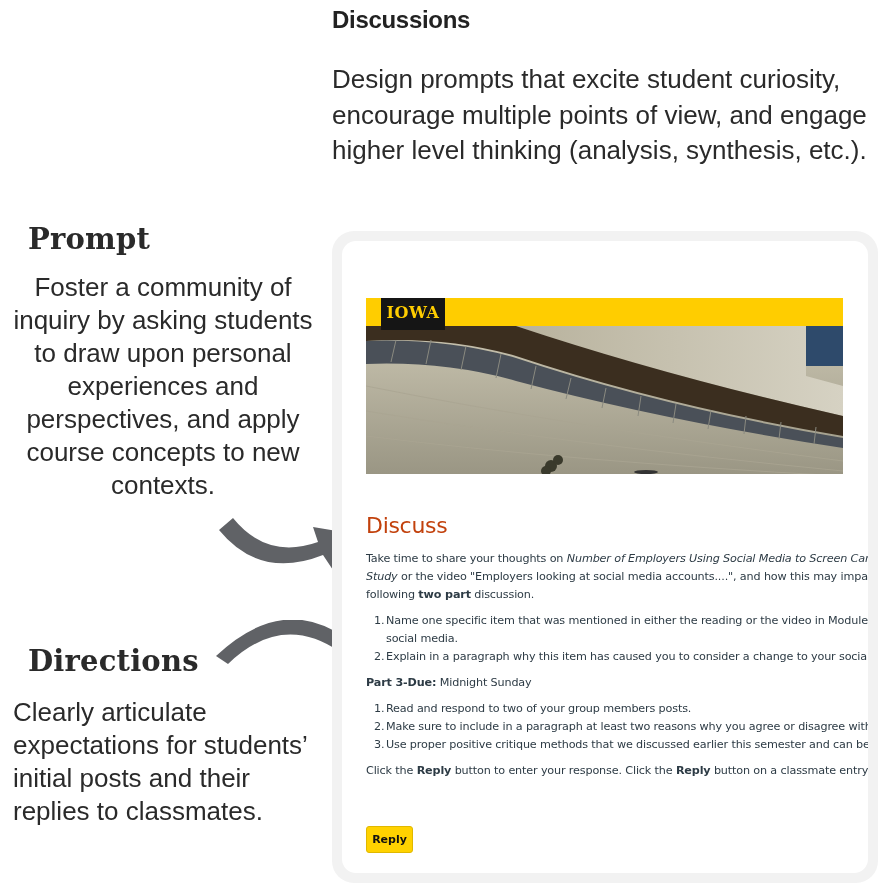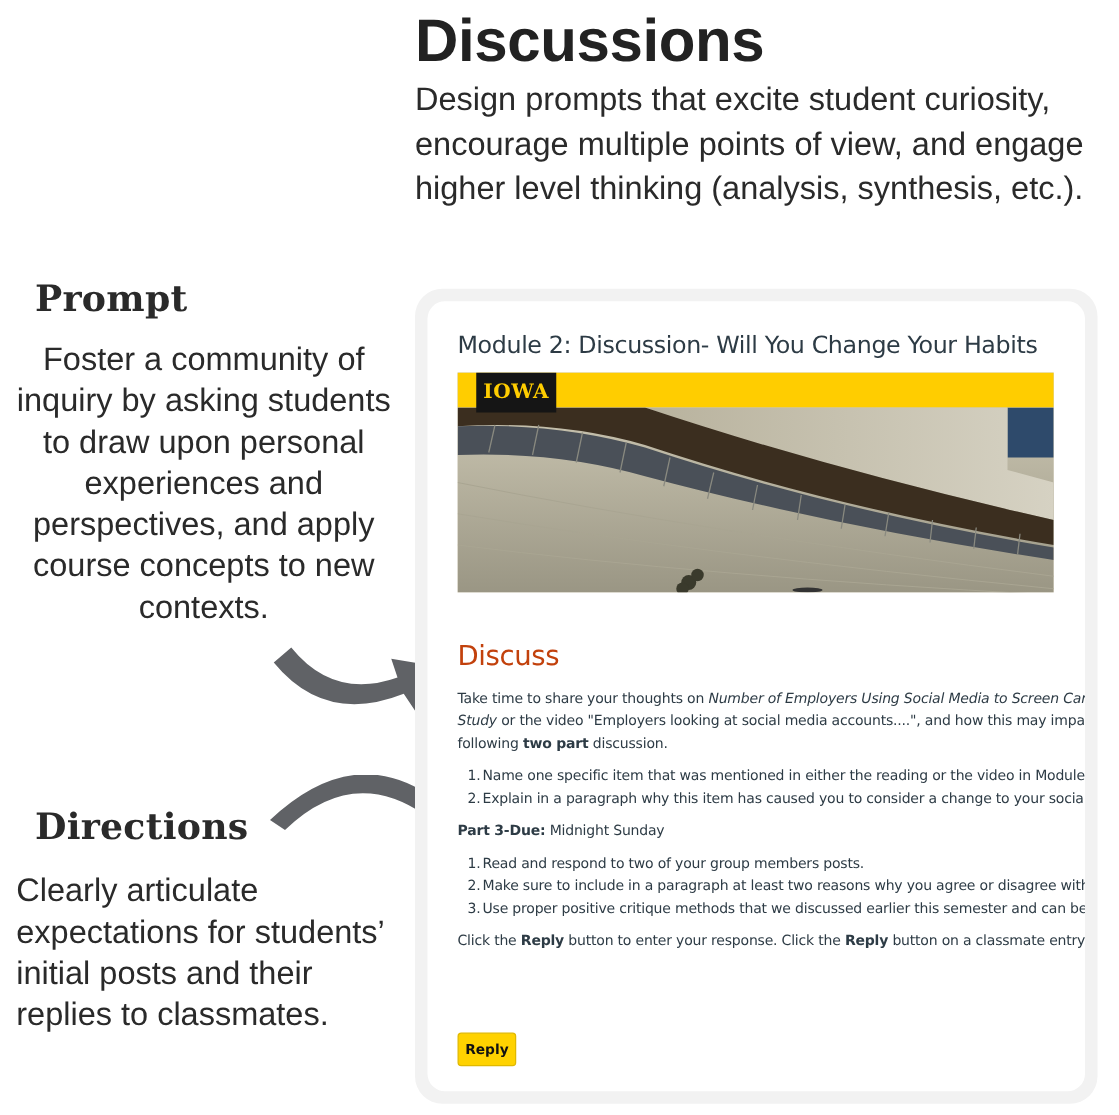--- a/index.html
+++ b/index.html
@@ -13,21 +13,21 @@
       color: #222222;
     }
 
     
     .main-title {
       position: absolute;
       left: 332px;
       top: 6px;
       font-family: "Liberation Sans", sans-serif;
       font-weight: bold;
-      font-size: 48px;
+      font-size: 24px;
       letter-spacing: -0.3px;
       color: #222222;
     }
     .main-desc {
       position: absolute;
       left: 332px;
       top: 62px;
       width: 560px;
       font-size: 26px;
       line-height: 35.5px;
@@ -203,21 +203,20 @@
   <path d="M14 30 Q 55 80 118 55 L 128 70 L 150 34 L 108 27 L 113 42 Q 62 60 28 18 Z" fill="#606266"></path>
 </svg>
 
 <svg class="arrow" style="left:212px; top:620px;" width="160" height="90" viewBox="0 0 160 90">
   <path d="M16 44 Q 70 -8 128 32 L 121 46 L 155 58 L 146 6 L 137 20 Q 72 -28 4 36 Z" fill="#606266"></path>
 </svg>
 
 <div class="card-outer">
   <div class="card-inner">
 
-    <div class="module-title">Module 2: Discussion- Will You Change Your Habits</div>
 
     <div class="banner">
       <div class="banner-yellow"></div>
       <div class="iowa-logo">IOWA</div>
       <svg class="banner-photo" viewBox="0 0 477 148" preserveAspectRatio="none">
         <defs>
           <linearGradient id="wall" x1="0" y1="0" x2="0" y2="1">
             <stop offset="0" stop-color="#c9c4b0"></stop>
             <stop offset="1" stop-color="#9a9684"></stop>
           </linearGradient>
@@ -273,20 +272,21 @@
       <p>
         <span>Take time to share your thoughts on </span><i>Number of Employers Using Social Media to Screen Candid</i><br>
         <i>Study</i><span> or the video "Employers looking at social media accounts....", and how this may impact </span><br>
         <span>following </span><b>two part</b><span> discussion.</span>
       </p>
 
       <ol>
         <li>
           <span class="num">1.</span>
           <span class="wrap-line">Name one specific item that was mentioned in either the reading or the video in Module</span>
+          <span class="wrap-line">social media.</span>
         </li>
         <li>
           <span class="num">2.</span>
           <span class="wrap-line">Explain in a paragraph why this item has caused you to consider a change to your social r</span>
         </li>
       </ol>
 
       <p>
         <b>Part 3-Due:</b><span> Midnight Sunday</span>
       </p>

